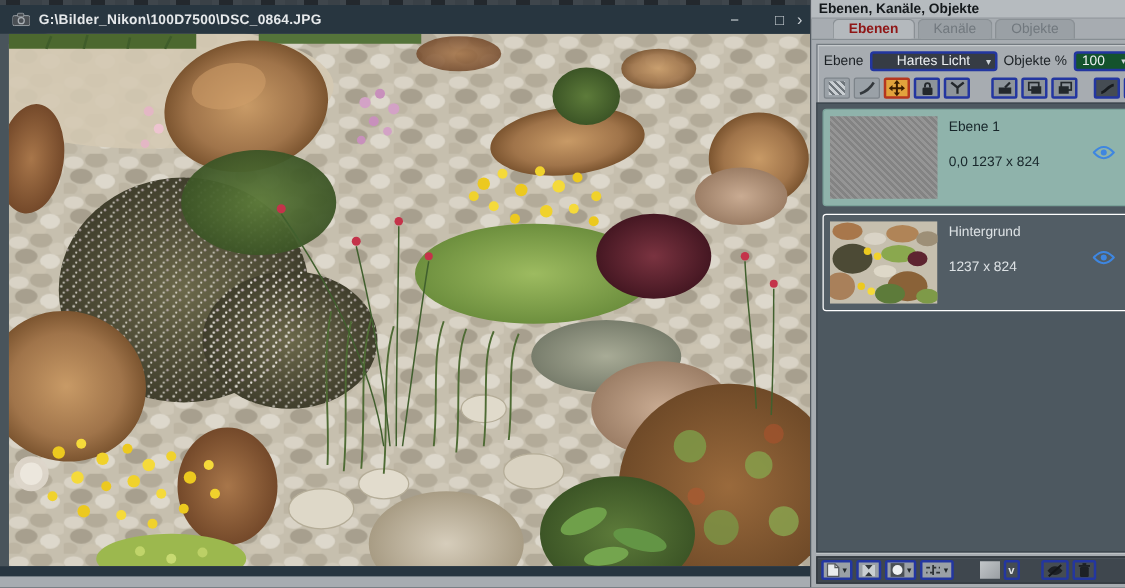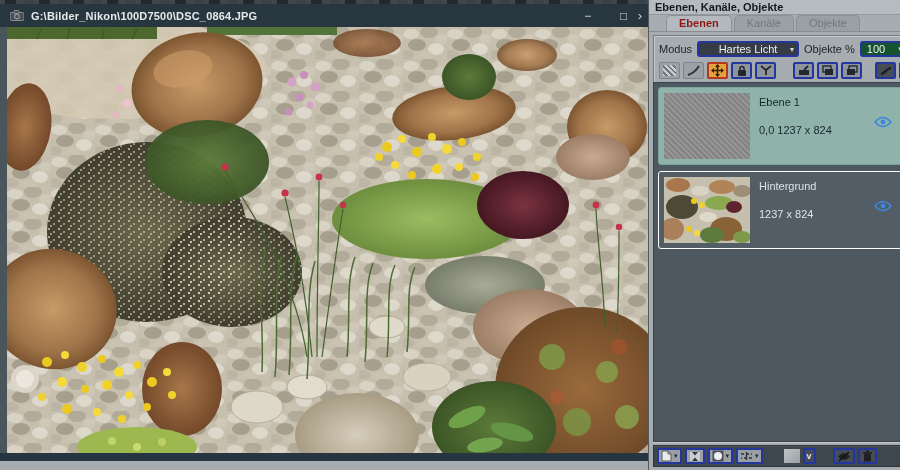--- a/index.html
+++ b/index.html
@@ -302,21 +302,21 @@
   </div>
 
   <div class="p-tabs">
     <span class="tab active">Ebenen</span>
     <span class="tab">Kanäle</span>
     <span class="tab">Objekte</span>
   </div>
 
   <div class="ctrl-box">
     <div class="crow1">
-      <span>Modus</span>
+      <span>Ebene</span>
       <span class="dropdown">
         <span>Hartes Licht</span>
         <span class="caret">▾</span>
       </span>
       <span>Objekte %</span>
       <span class="spinbox">
         <span>100</span>
         <span class="caret">▾</span>
       </span>
     </div>

